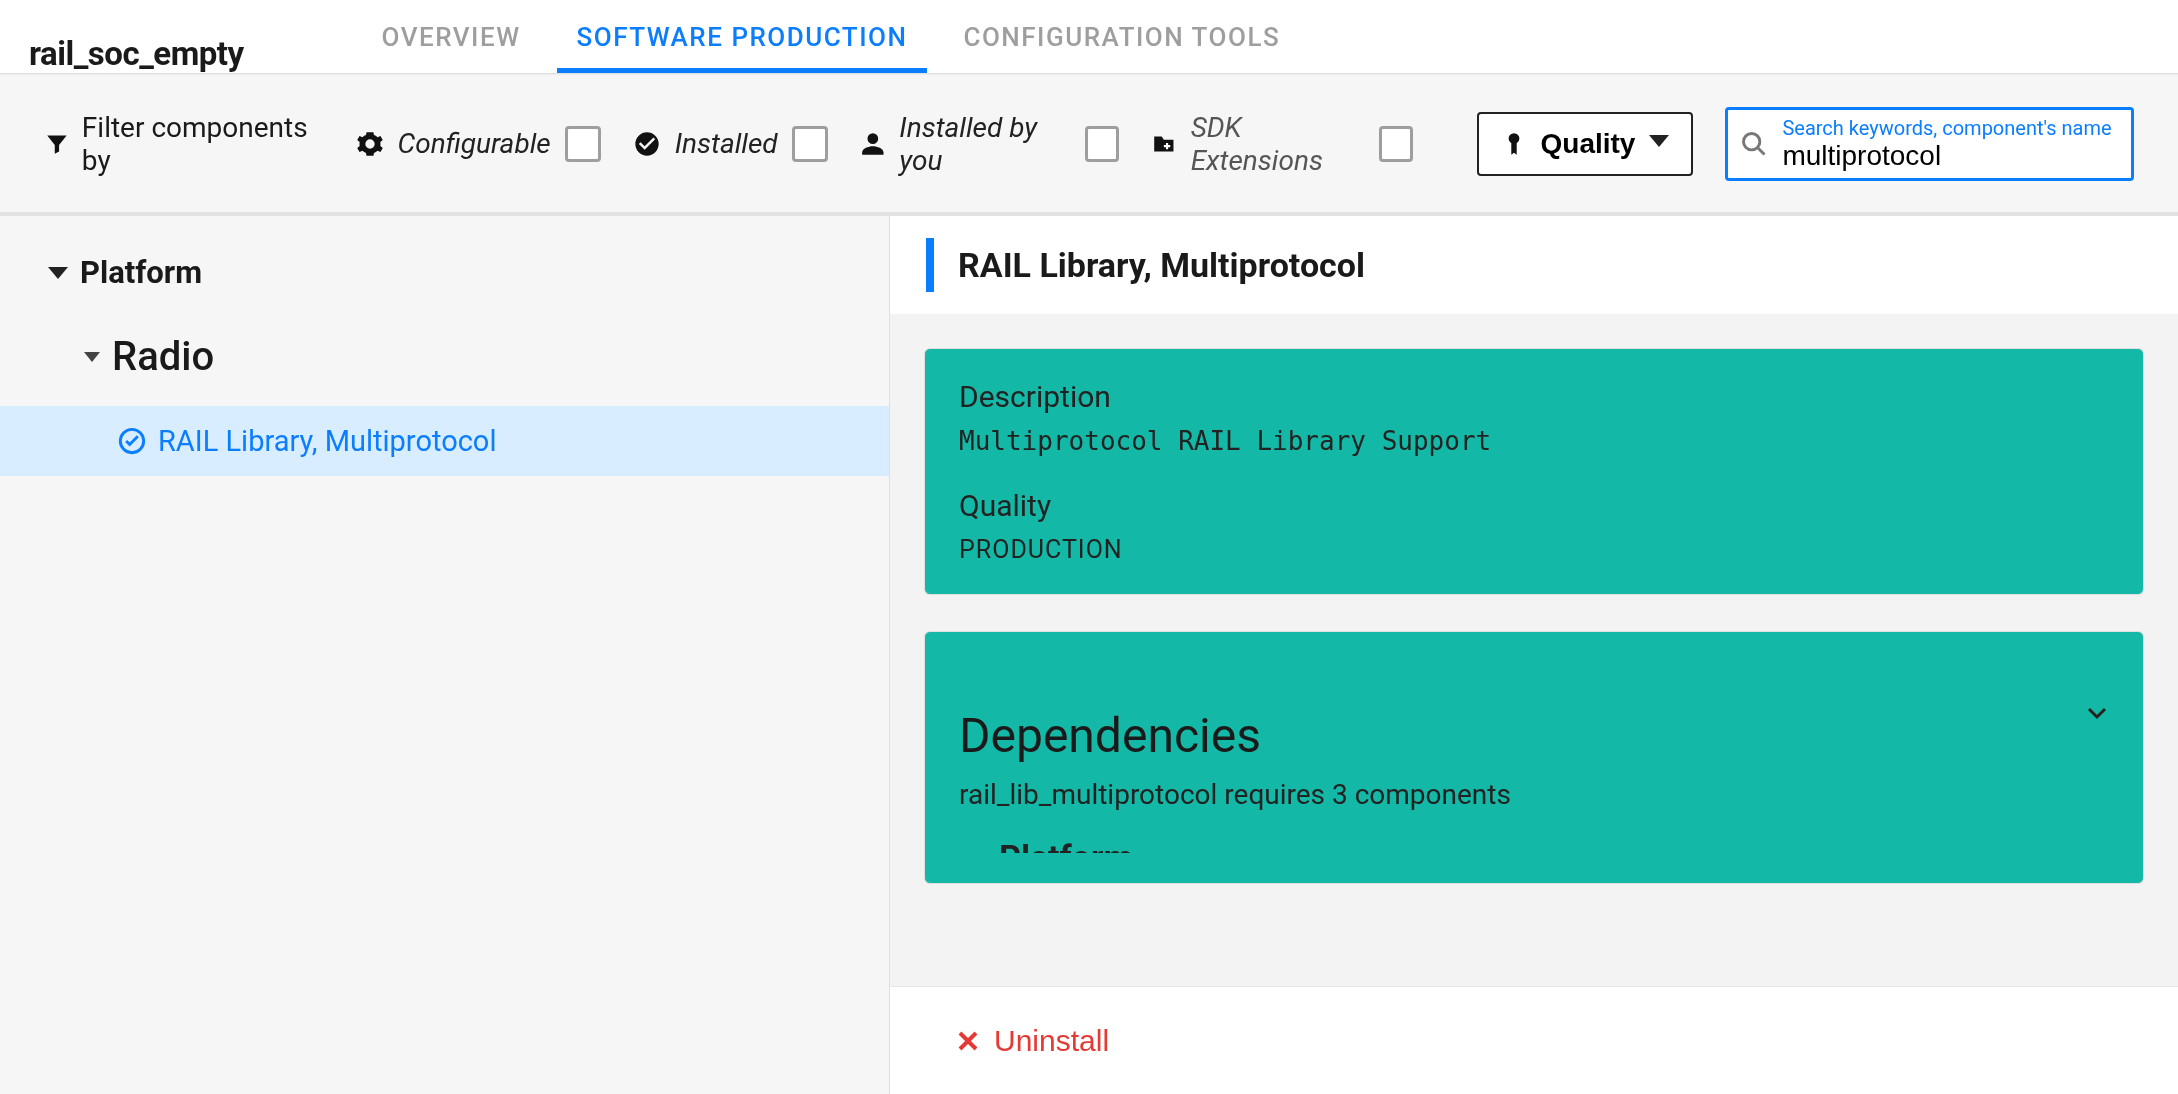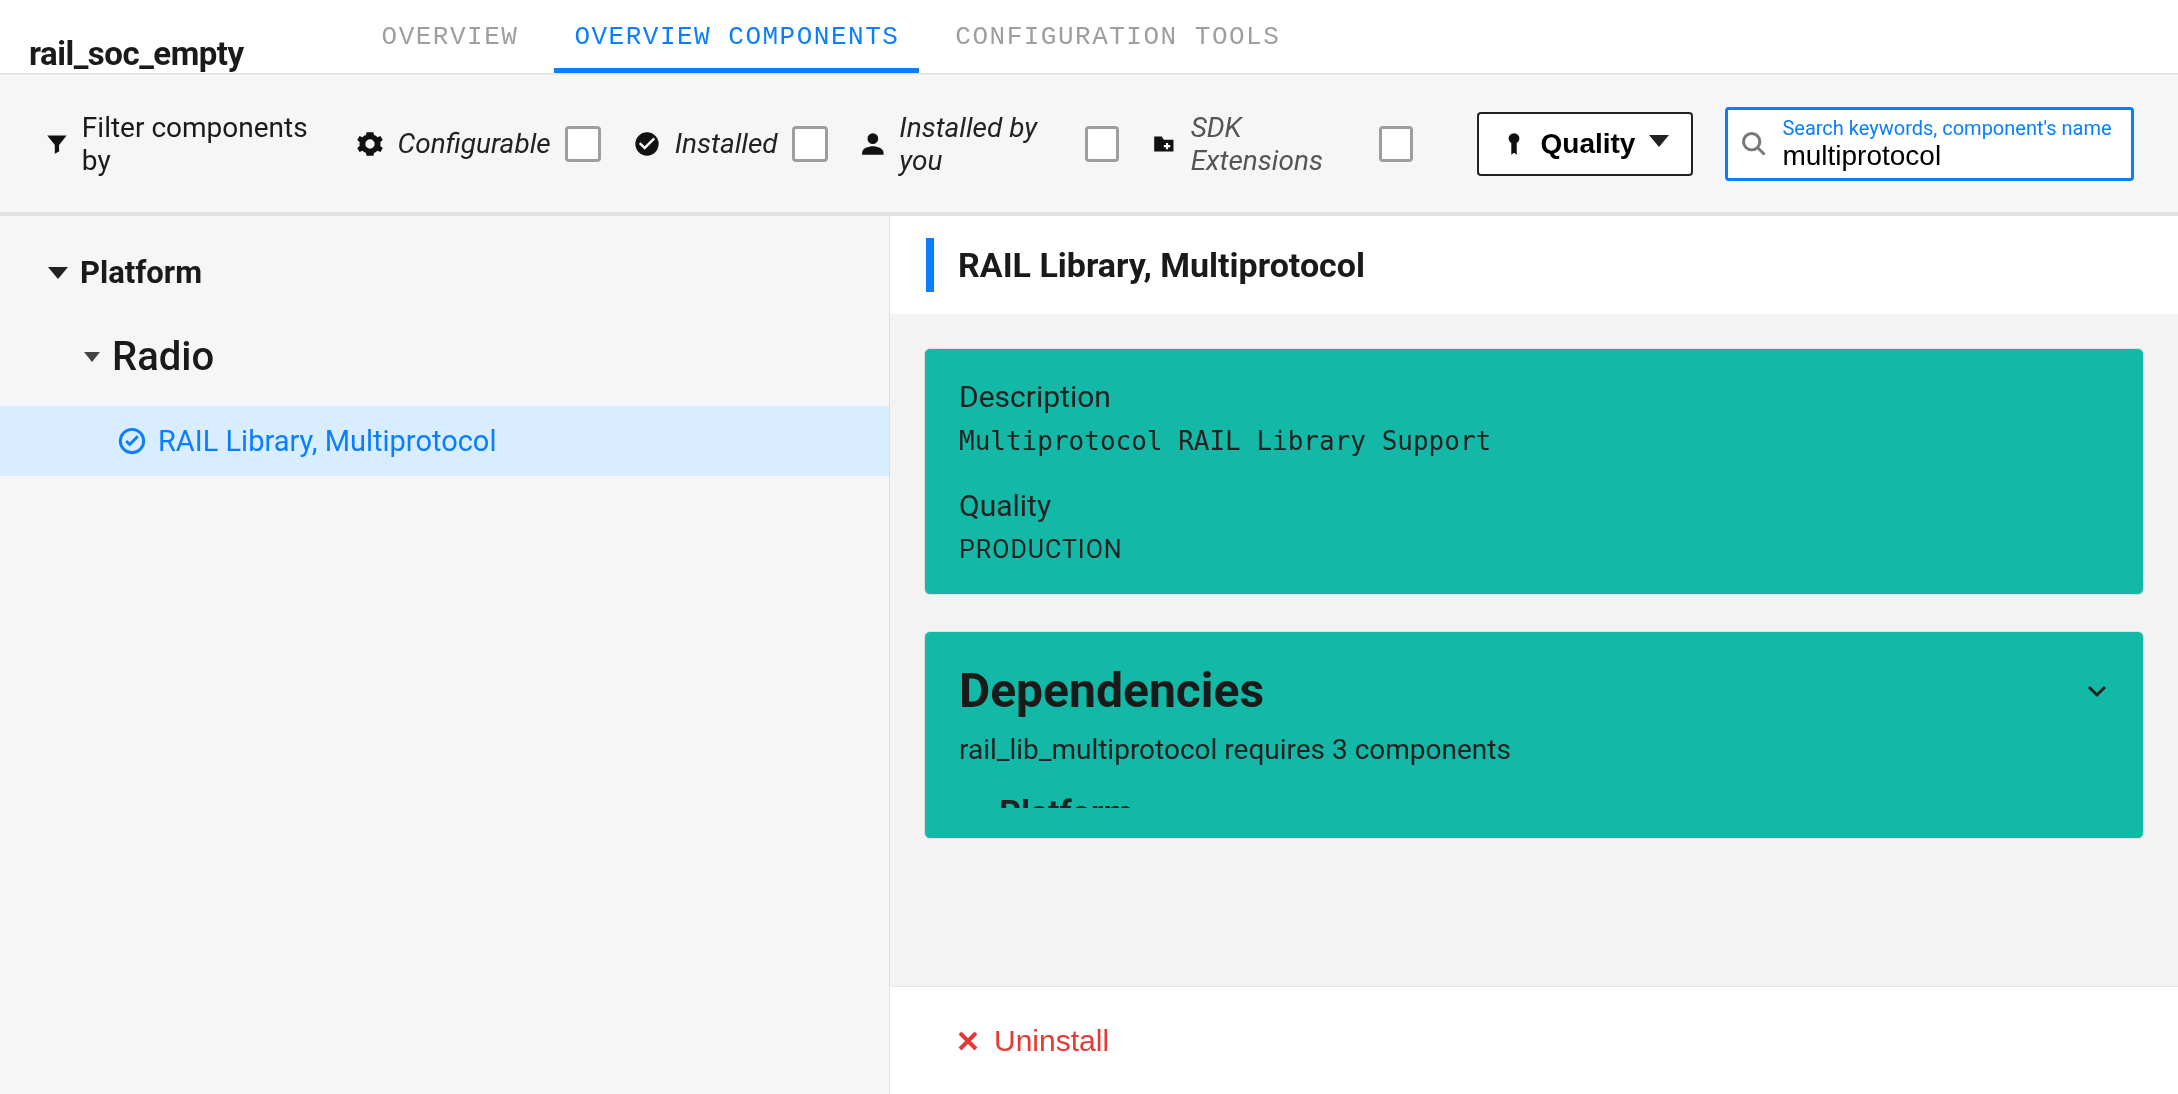--- a/index.html
+++ b/index.html
@@ -30,21 +30,20 @@
     .tab {
       display: flex;
       align-items: center;
       padding: 0 28px;
       font-size: 26px;
       font-weight: 500;
       letter-spacing: 1.5px;
       color: #9e9e9e;
       cursor: pointer;
       position: relative;
-      font-family: Liberation Mono, monospace;
     }
     .tab.active { color: #0b7dff; }
     .tab.active::after {
       content: "";
       position: absolute;
       left: 8px; right: 8px; bottom: 0;
       height: 5px;
       background: #0b7dff;
     }
     
@@ -167,21 +166,21 @@
       background: #14b8a6;
       border: 1px solid #e0e0e0;
       border-radius: 6px;
       padding: 30px 34px;
       margin-bottom: 36px;
     }
     .card-sec-title { font-size: 30px; color: #222; margin-bottom: 12px; }
     .card-desc-body { font-family: "Menlo", "Consolas", monospace; font-size: 26px; color: #222; margin-bottom: 32px; }
     .card-quality-body { font-size: 25px; letter-spacing: 1px; color: #222; }
     .dep-header { display: flex; align-items: center; justify-content: space-between; }
-    .dep-title { font-size: 48px; font-weight: 700; }
+    .dep-title { font-size: 48px; font-weight: 400; margin-top: 45px; }
     .chev { width: 24px; height: 24px; transform: rotate(0deg); }
     .dep-sub { font-size: 28px; margin-top: 14px; color: #222; }
     .peek { font-size: 34px; font-weight: 700; margin-top: 26px; padding-left: 40px; color: #222; height: 16px; overflow: hidden; }
     .footer {
       height: 108px;
       background: #fff;
       border-top: 1px solid #e6e6e6;
       display: flex;
       align-items: center;
       padding-left: 66px;
@@ -194,21 +193,21 @@
     }
     .uninstall-btn svg { width: 24px; height: 24px; stroke: #e53935; stroke-width: 4; }
   </style>
 </head>
 <body>
 
 <div class="header">
   <div class="project-title">rail_soc_empty</div>
   <div class="tabs">
     <div class="tab">OVERVIEW</div>
-    <div class="tab active">OVERVIEW COMPONENTS</div>
+    <div class="tab active">SOFTWARE PRODUCTION</div>
     <div class="tab">CONFIGURATION TOOLS</div>
   </div>
 </div>
 
 <div class="filter-bar">
   <div class="filter-intro">
     <svg class="icon-sm" viewBox="0 0 24 24">
         <path d="M3 4h18l-7 9v6l-4 2v-8z"></path>
       </svg>
     <span>Filter components by</span>

